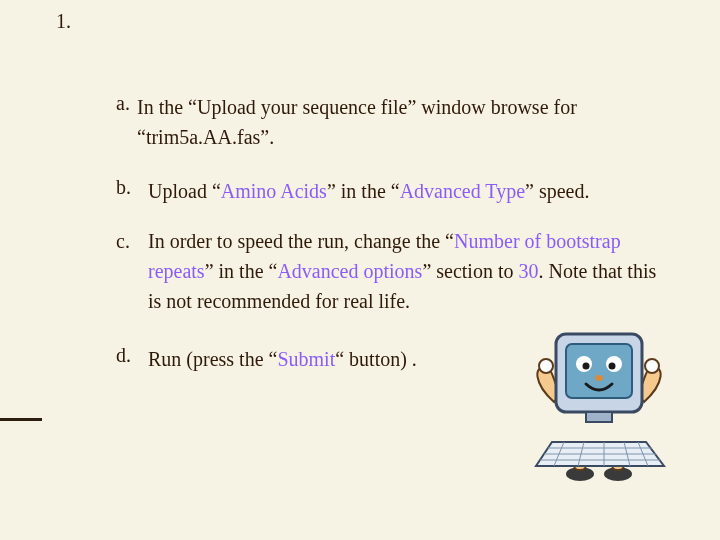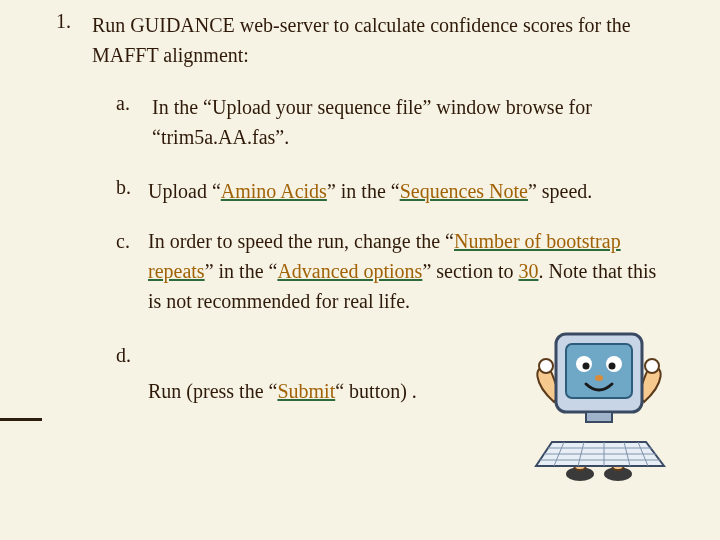--- a/index.html
+++ b/index.html
@@ -44,21 +44,21 @@
     line-height: 1.5;
   }
   .letA {
     position: absolute;
     left: 116px;
     top: 92px;
     width: 30px;
   }
   .subA {
     position: absolute;
-    left: 152px;
+    left: 137px;
     top: 92px;
     width: 520px;
     line-height: 1.5;
   }
   .letB {
     position: absolute;
     left: 116px;
     top: 176px;
     width: 30px;
   }
@@ -87,53 +87,50 @@
     left: 116px;
     top: 344px;
     width: 30px;
   }
   .subD {
     position: absolute;
     left: 148px;
     top: 344px;
     width: 360px;
     line-height: 1.5;
-    margin-top: 32px;
   }
   .kw {
-    color: #a16207;
-    text-decoration: underline;
+    color: #8b5cf6;
     text-decoration-color: #2e6b3a;
   }
   
   .clip {
     position: absolute;
     right: 46px;
     bottom: 56px;
     width: 150px;
     height: 160px;
   }
   .clip svg { width: 100%; height: 100%; }
 </style>
 </head>
 <body>
 
 <div class="page">
 
   <div class="accent"></div>
 
   <div class="num1">1.</div>
-  <div class="step1">Run GUIDANCE web-server to calculate confidence scores for the MAFFT alignment:</div>
 
   <div class="letA">a.</div>
   <div class="subA">In the “Upload your sequence file” window browse for “trim5a.AA.fas”.</div>
 
   <div class="letB">b.</div>
   <div class="subB">
-    <span>Upload “</span><span class="kw">Amino Acids</span><span>” in the “</span><span class="kw">Sequences Note</span><span>” speed.</span>
+    <span>Upload “</span><span class="kw">Amino Acids</span><span>” in the “</span><span class="kw">Advanced Type</span><span>” speed.</span>
   </div>
 
   <div class="letC">c.</div>
   <div class="subC">
     <span>In order to speed the run, change the “</span><span class="kw">Number of bootstrap repeats</span><span>” in the “</span><span class="kw">Advanced options</span><span>” section to </span><span class="kw">30</span><span>. Note that this is not recommended for real life.</span>
   </div>
 
   <div class="letD">d.</div>
   <div class="subD">
     <span>Run (press the “</span><span class="kw">Submit</span><span>“ button) .</span>

